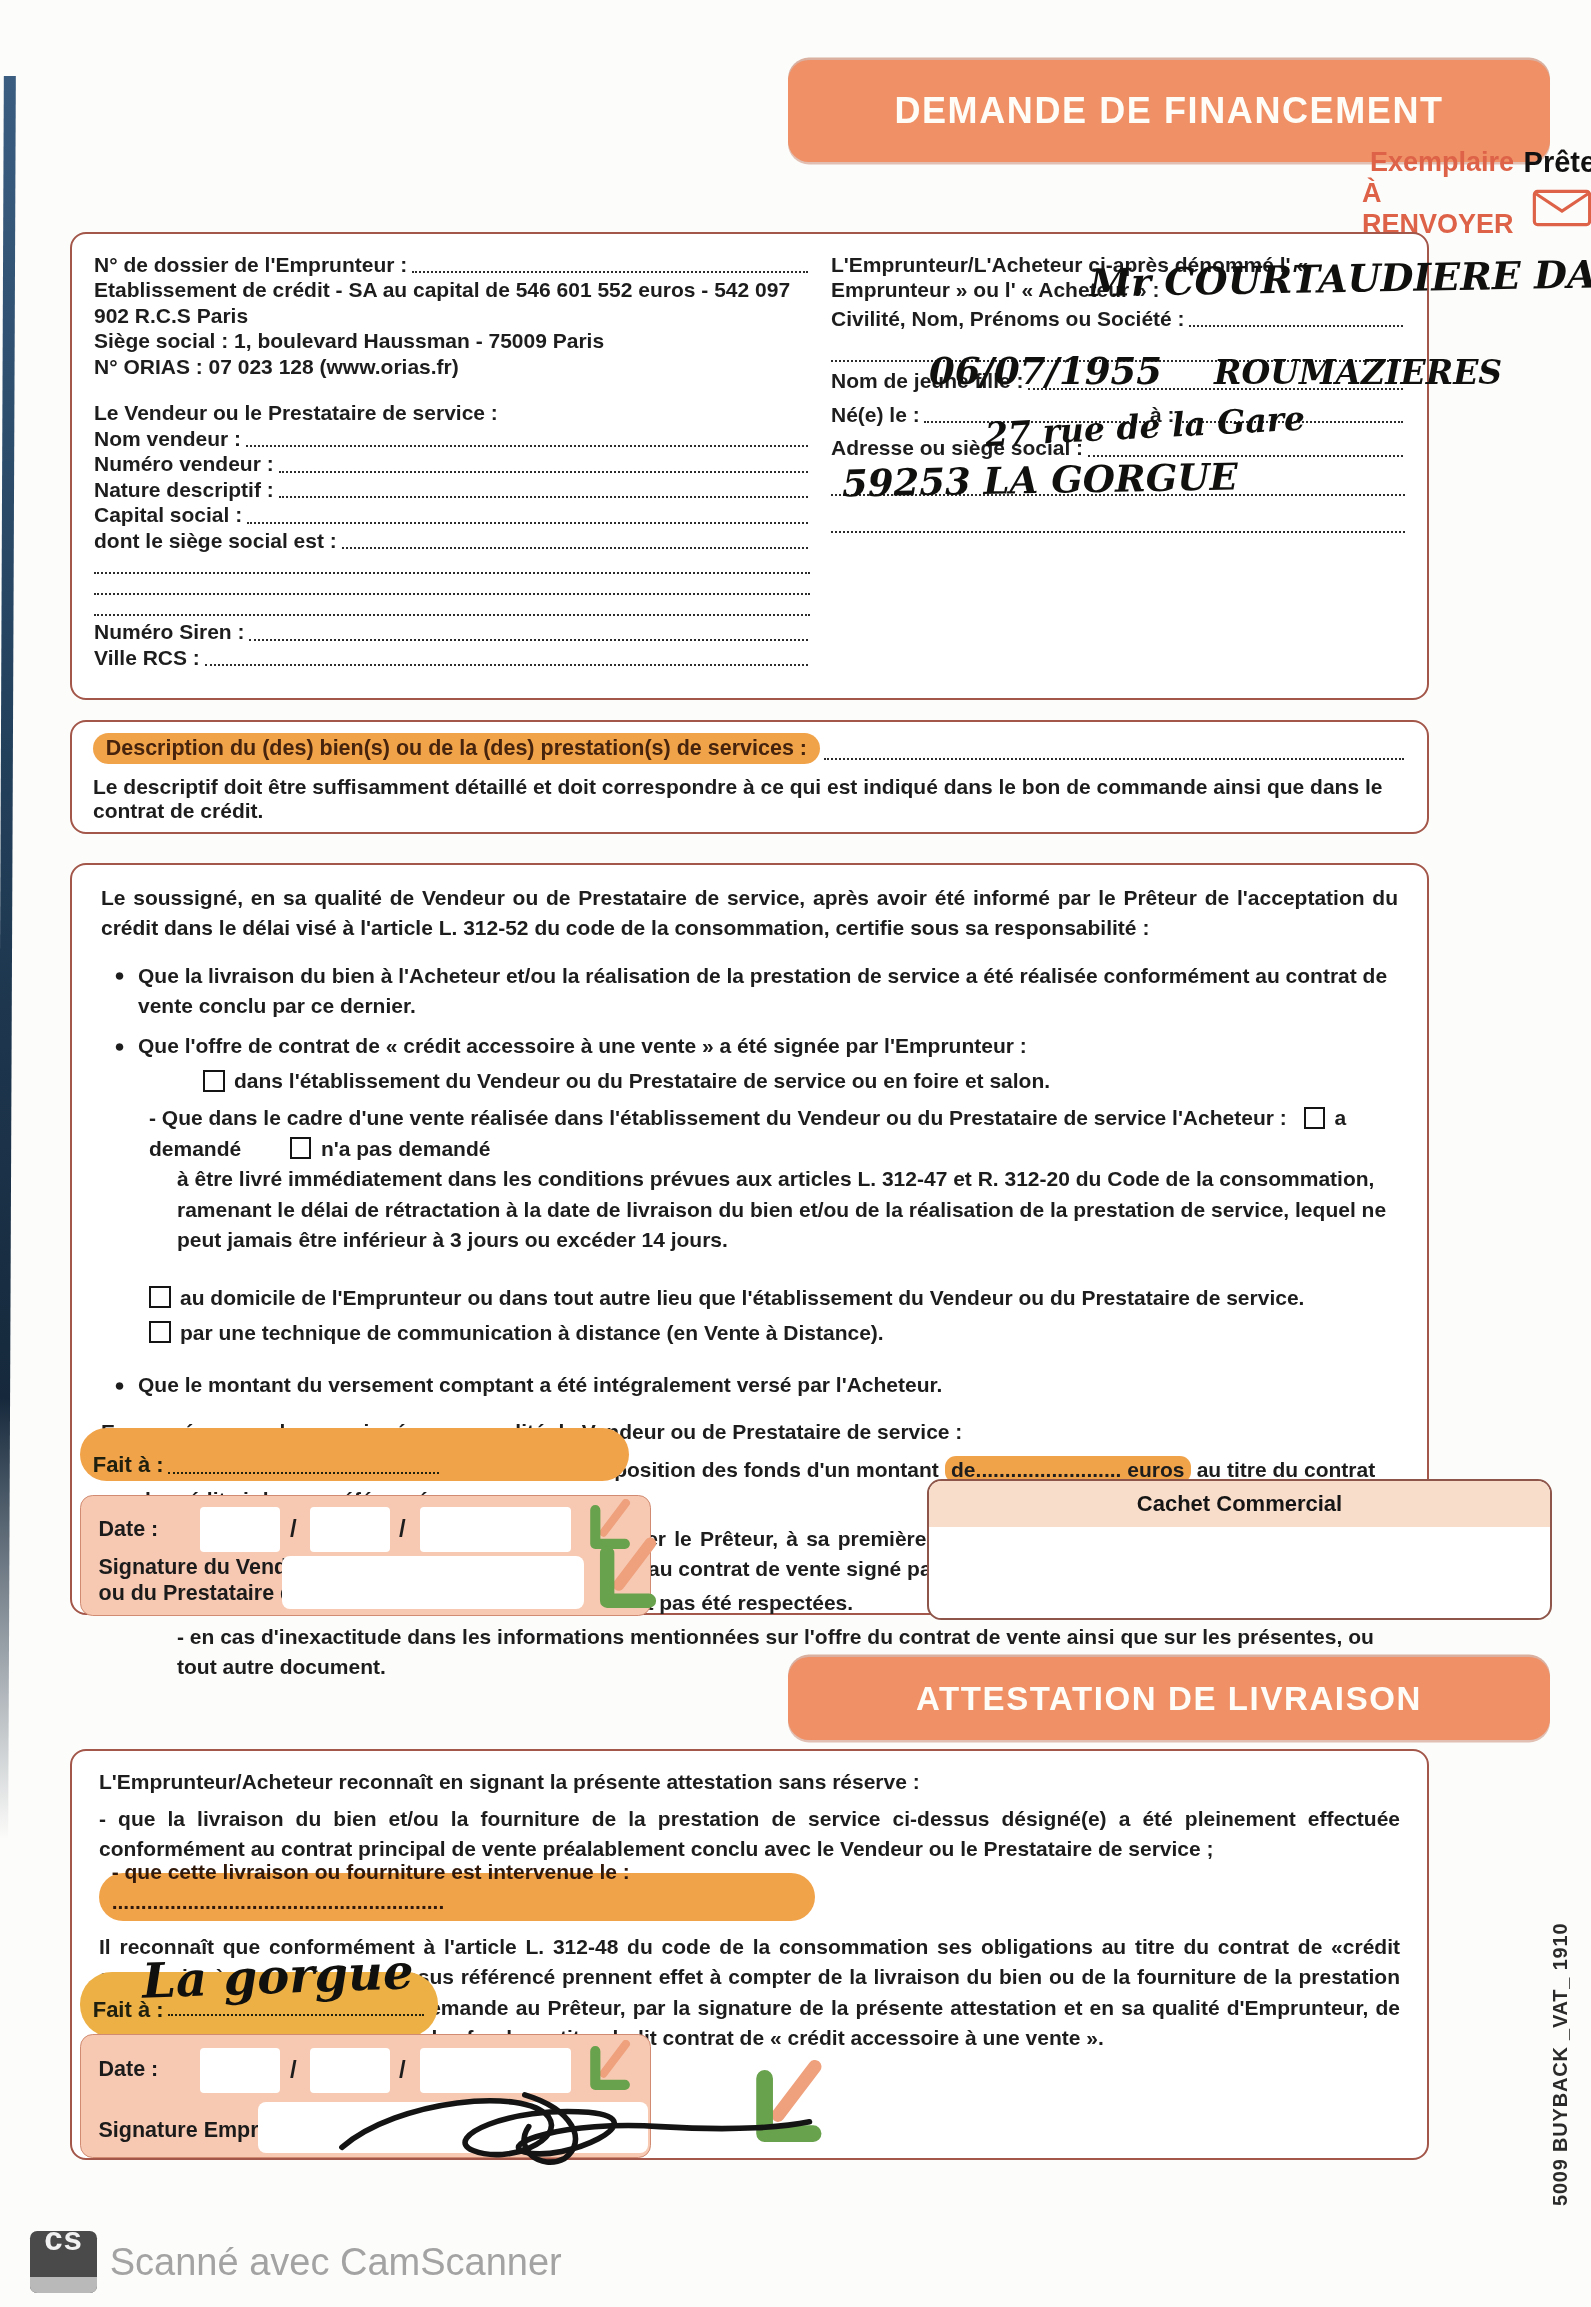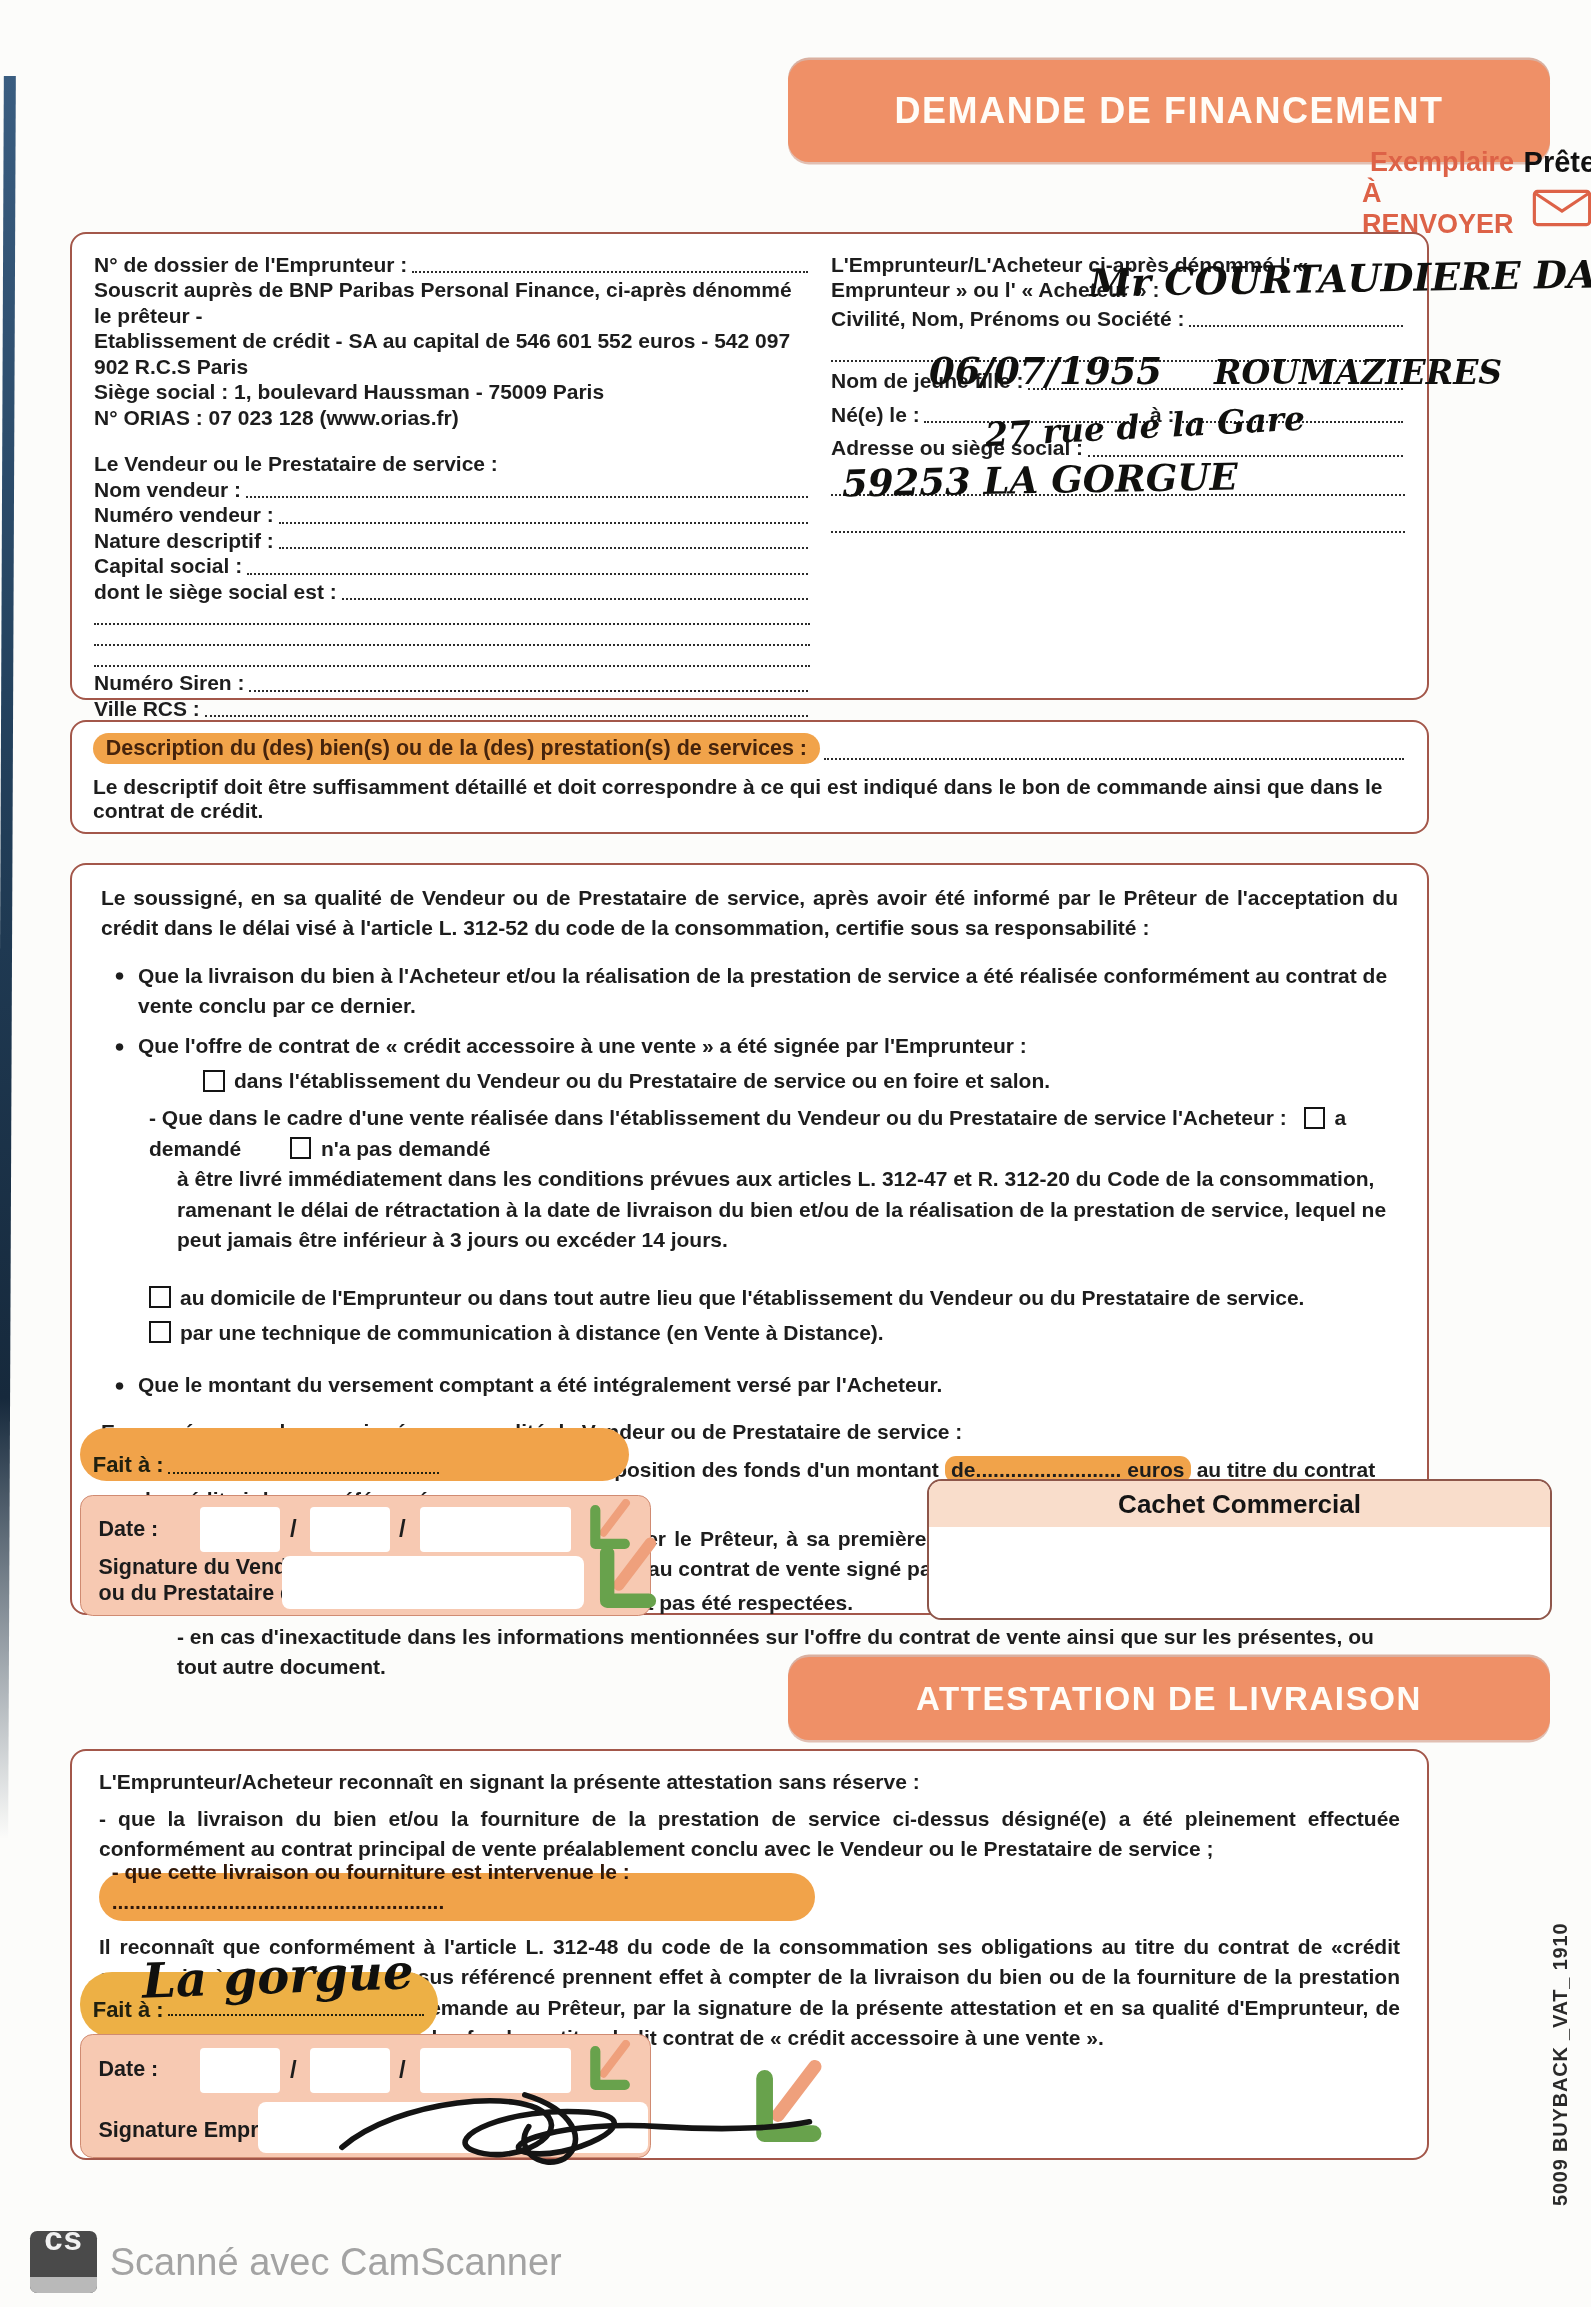--- a/index.html
+++ b/index.html
@@ -52,21 +52,21 @@
   
   .pinkbox{position:absolute;background:#f7c9b2;border:1.6px solid #d08b72;border-radius:12.7px;box-sizing:border-box;z-index:3;}
   .pinkbox .plabel{font-weight:bold;font-size:21.5px;color:#1b1b1b;position:absolute;}
   .wbox{position:absolute;background:#fff;border-radius:4px;}
   .sep{position:absolute;font-weight:bold;font-size:24px;}
   .arrow-ico{position:absolute;z-index:6;}
   
   #cachet{position:absolute;left:927px;top:1479px;width:621px;height:137px;border:2.4px solid #8e564a;
     border-radius:14.3px;background:#fff;overflow:hidden;z-index:2;}
   #cachet .chead{background:#f9ddcb;height:46px;display:flex;align-items:center;justify-content:center;
-    font-weight:bold;font-size:26px;color:#151515;}
+    font-weight:bold;font-size:22px;color:#151515;}
   
   #side-note{position:absolute;left:1549px;top:1926px;height:280px;writing-mode:vertical-rl;
     transform:rotate(180deg);font-size:20px;font-weight:bold;letter-spacing:0.8px;color:#2a2a2a;white-space:nowrap;}
   
   #footer{position:absolute;left:30px;top:2231px;display:flex;align-items:center;gap:12.7px;}
   #cs-logo{position:relative;width:67px;height:62px;background:#4a4a4a;border-radius:7.2px;overflow:hidden;
     display:flex;align-items:flex-start;justify-content:center;}
   #cs-logo .cs-t{color:#f2f2f2;font-size:33px;font-weight:bold;margin-top:-11px;letter-spacing:0.8px;}
   #cs-logo .cs-strip{position:absolute;left:0;right:0;bottom:0;height:16px;background:#b9b9b9;}
   #footer .ftext{color:#a3a3a3;font-size:38px;}
@@ -95,23 +95,20 @@
           <polyline points="5,6 38,28 71,6" fill="none" stroke="#dd6247" stroke-width="4"></polyline>
         </svg>
     </span>
   </div>
 
   <div class="fbox" id="box1">
     <div class="col-left">
       <div class="frow">
         <span>N° de dossier de l'Emprunteur :</span>
         <span class="dots"></span>
-      </div>
-      <div>
-        <span>Souscrit auprès de </span><span>BNP Paribas Personal Finance,</span><span> ci-après dénommé le prêteur -</span>
       </div>
       <div>Etablissement de crédit - SA au capital de 546 601 552 euros - 542 097 902 R.C.S Paris</div>
       <div>Siège social : 1, boulevard Haussman - 75009 Paris</div>
       <div>N° ORIAS : 07 023 128 (www.orias.fr)</div>
       <div class="gap26"></div>
       <div>Le Vendeur ou le Prestataire de service :</div>
       <div class="frow">
           <span>Nom vendeur :</span>
           <span class="dots"></span>
         </div>

